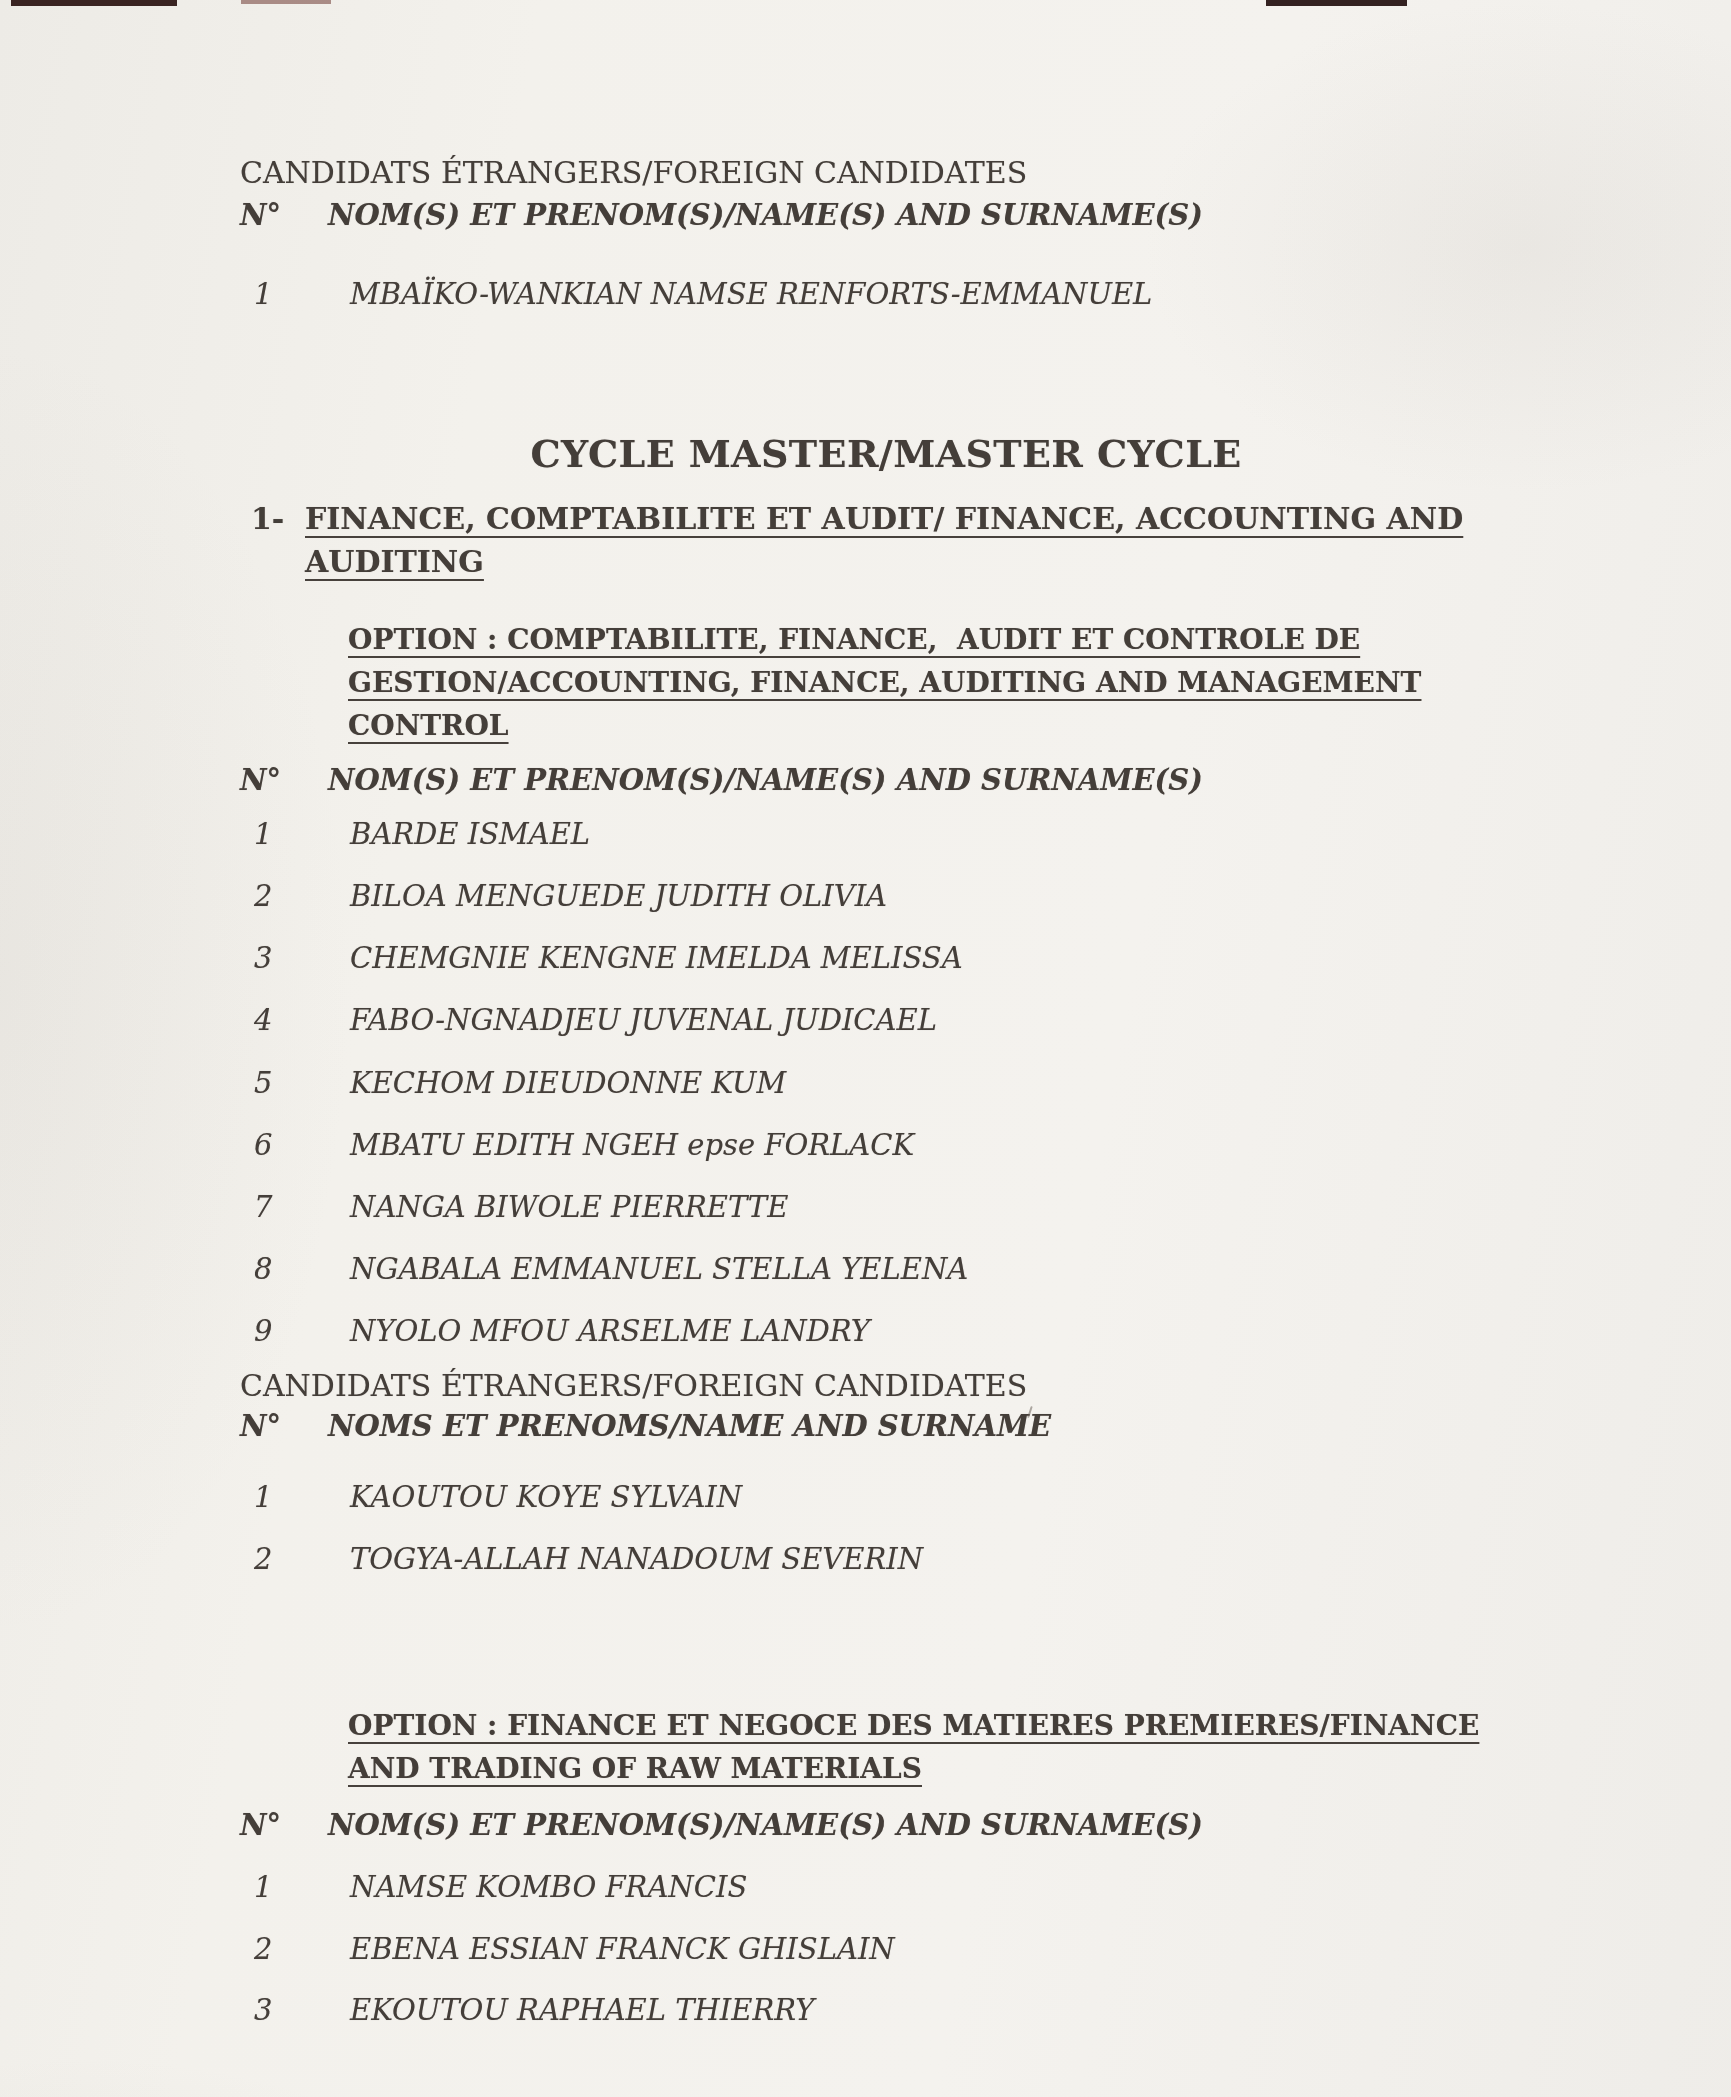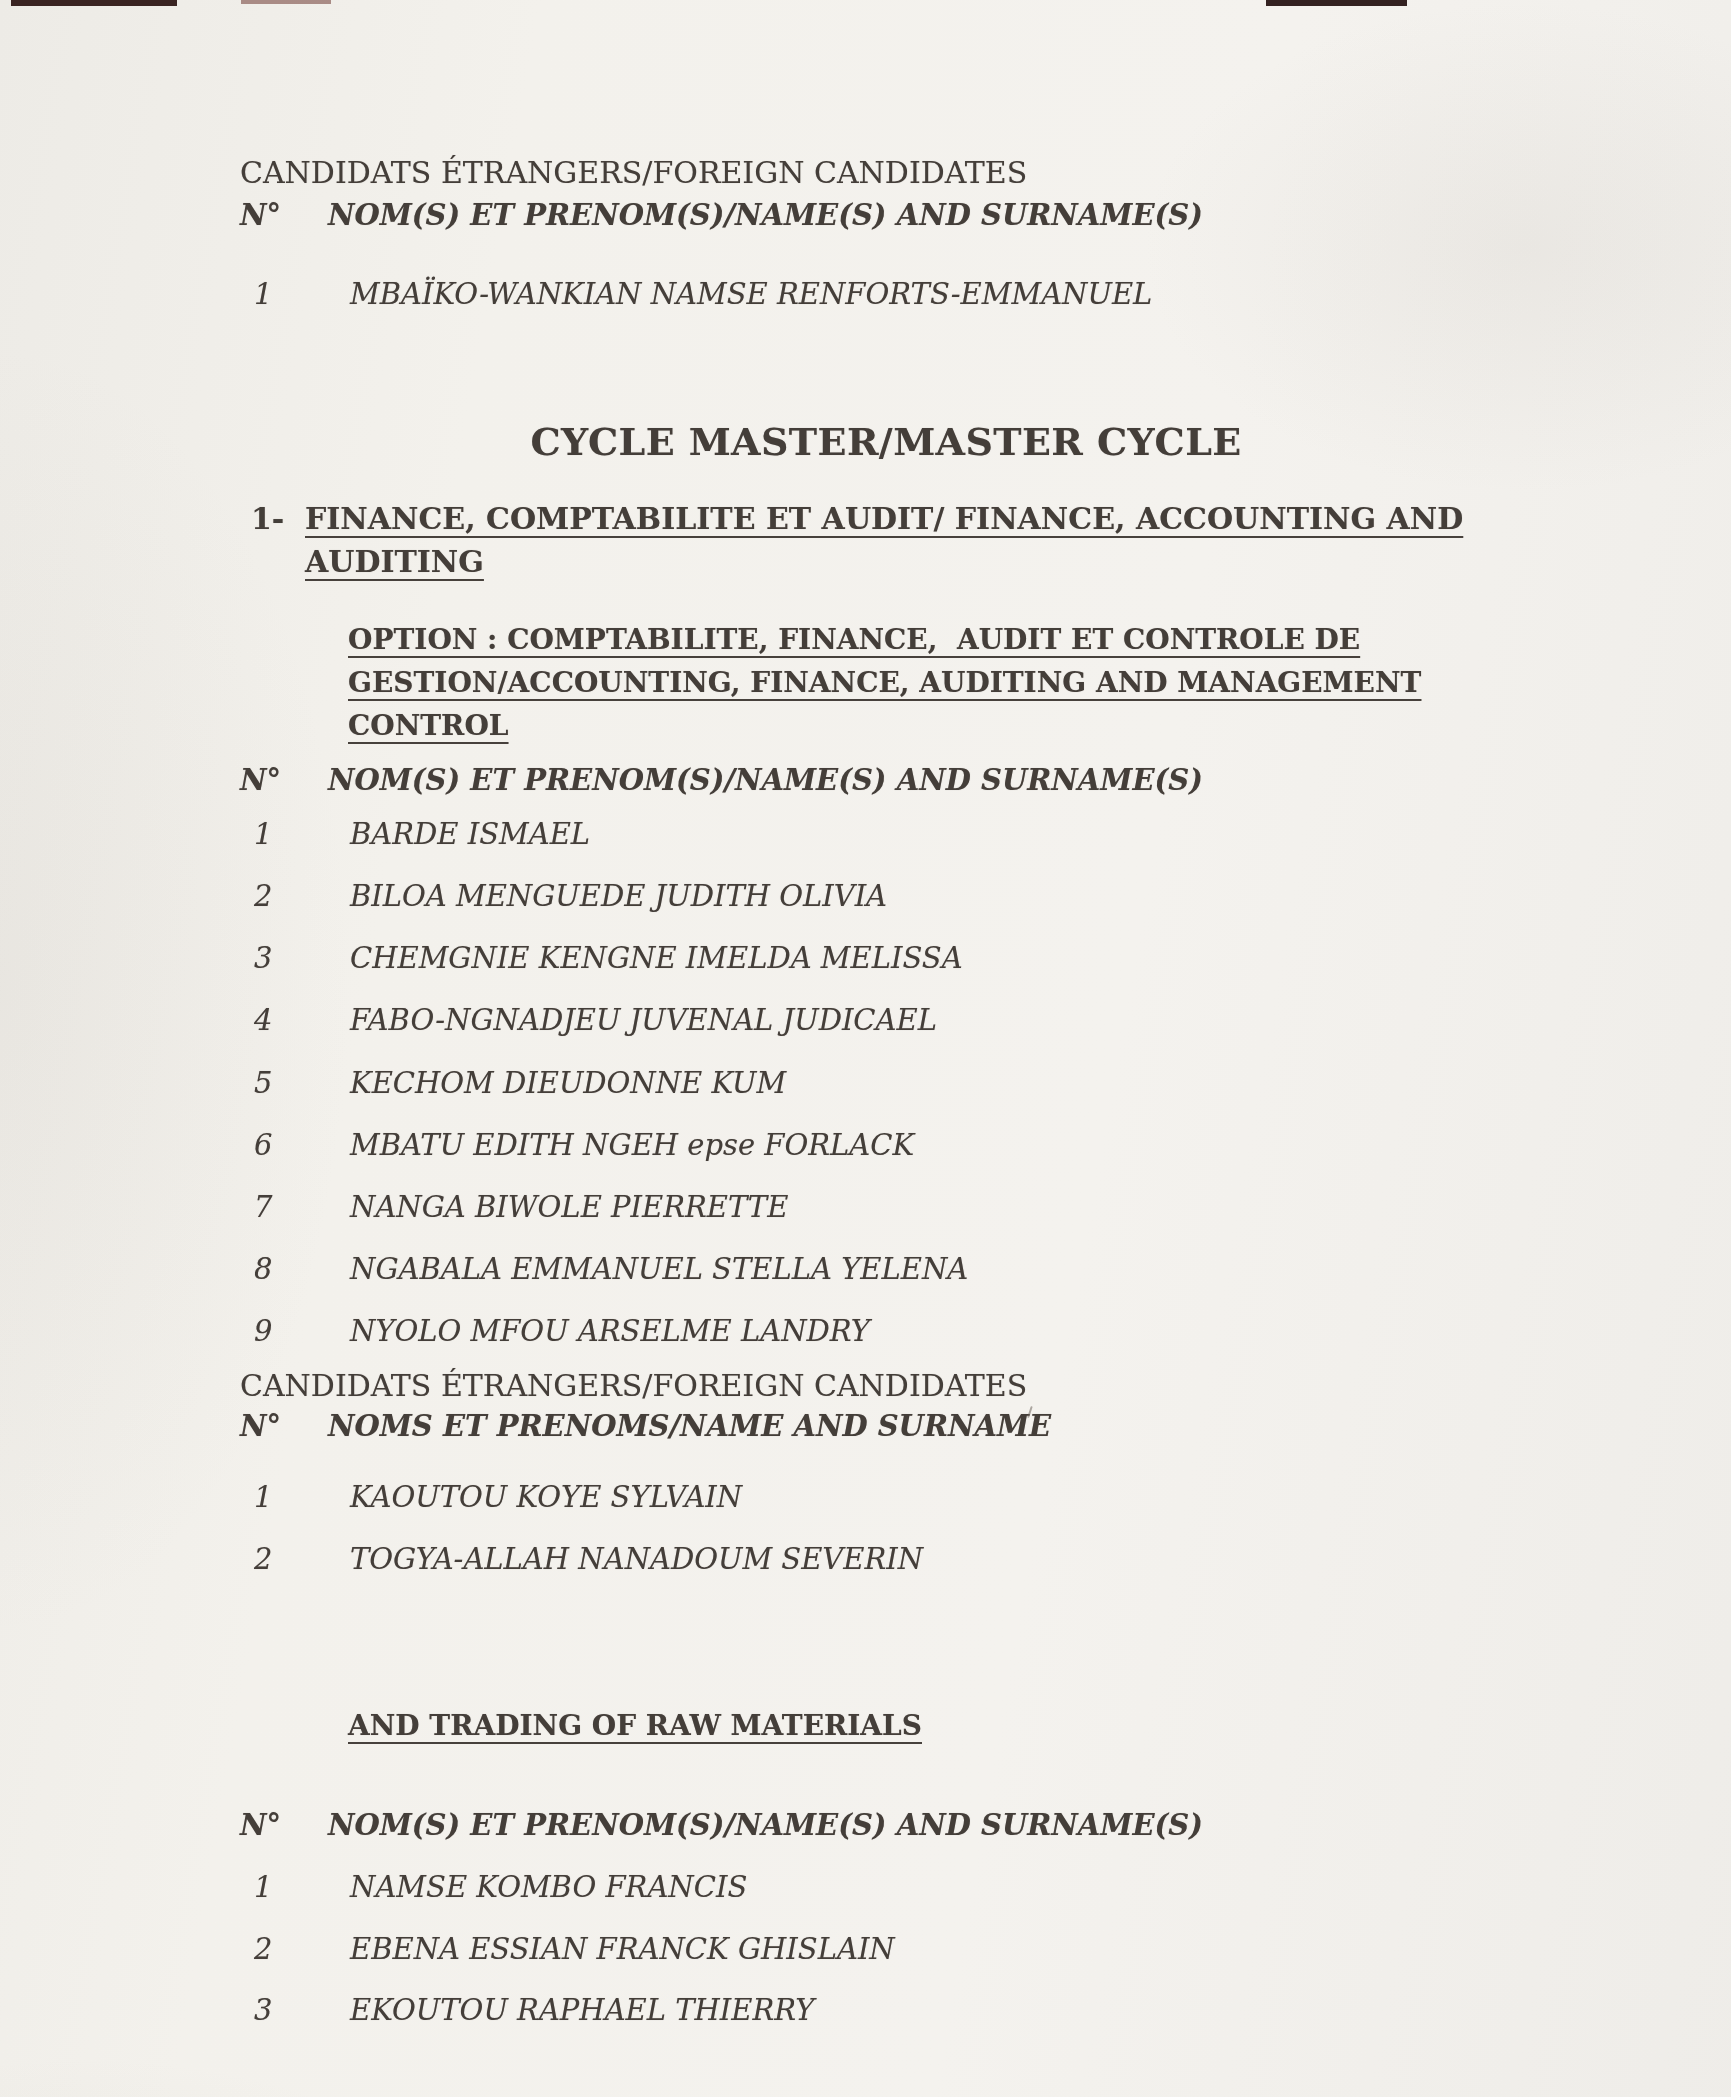--- a/index.html
+++ b/index.html
@@ -36,21 +36,21 @@
     font-weight:bold;font-style:italic;font-size:29px;white-space:pre;
   }
   .colhdr .cnum{width:88px;flex:none;}
   .row{
     position:absolute;left:254px;display:flex;
     font-style:italic;font-size:29px;white-space:pre;
   }
   .row .rnum{width:96px;flex:none;}
   .title{
     position:absolute;left:0;right:0;top:415px;
-    padding-left:40px;margin:4px;
+    padding-left:40px;margin:16px;
     text-align:center;font-weight:bold;font-size:38px;letter-spacing:0.4px;
   }
   .program{
     position:absolute;left:251px;top:497px;display:flex;
     font-weight:bold;font-size:30px;
   }
   .program .pindex{width:54px;flex:none;line-height:43px;}
   .hline{
     line-height:43px;white-space:pre;
     text-decoration:underline;
@@ -155,20 +155,21 @@
   <div class="row txt" style="top:1480px">
     <span class="rnum">1</span>
     <span class="rname">KAOUTOU KOYE SYLVAIN</span>
   </div>
   <div class="row txt" style="top:1542px">
     <span class="rnum">2</span>
     <span class="rname">TOGYA-ALLAH NANADOUM SEVERIN</span>
   </div>
 
   <div class="option txt" style="top:1704px">
+    <div class="hline">OPTION : FINANCE ET NEGOCE DES MATIERES PREMIERES/FINANCE</div>
     <div class="hline">AND TRADING OF RAW MATERIALS</div>
   </div>
 
   <div class="colhdr txt" style="top:1808px">
     <span class="cnum">N°</span>
     <span class="clabel">NOM(S) ET PRENOM(S)/NAME(S) AND SURNAME(S)</span>
   </div>
 
   <div class="row txt" style="top:1870px">
     <span class="rnum">1</span>

